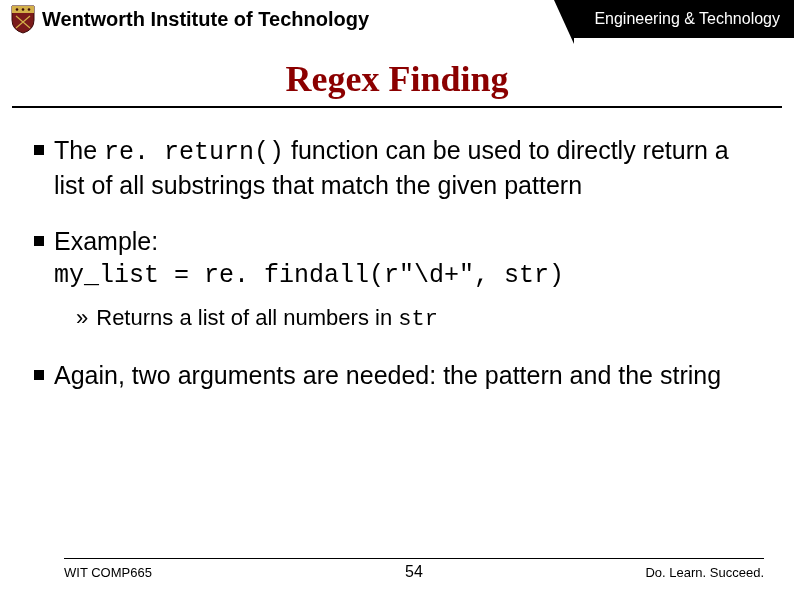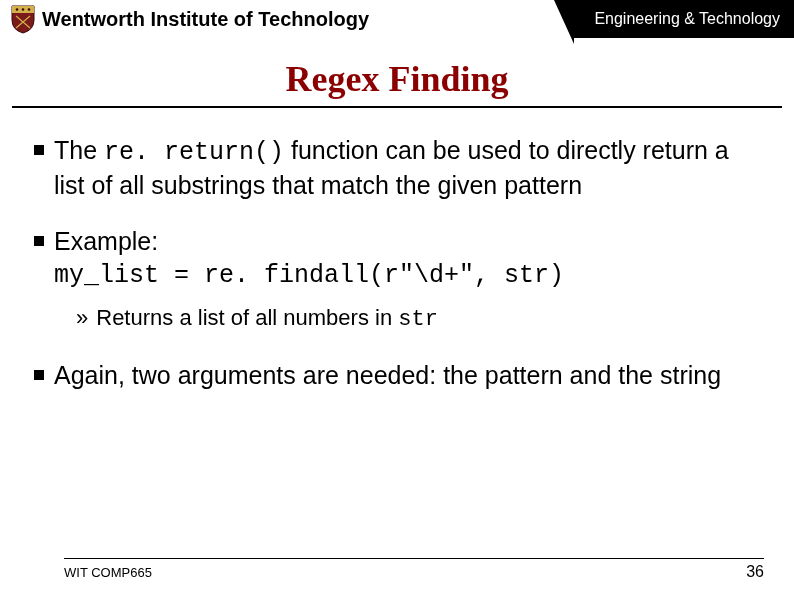--- a/index.html
+++ b/index.html
@@ -170,15 +170,16 @@
     <div class="marker"></div>
     <div class="text">Again, two arguments are needed: the pattern and the string</div>
   </div>
 
 </div>
 
 <div class="footer">
   <hr class="footer-rule">
   <div class="footer-row">
     <span class="footer-left">WIT COMP665</span>
-    <span class="footer-center">36</span>
+    <span class="footer-center">54</span>
+    <span class="footer-right">Do. Learn. Succeed.</span>
   </div>
 </div>
 
 </body></html>

